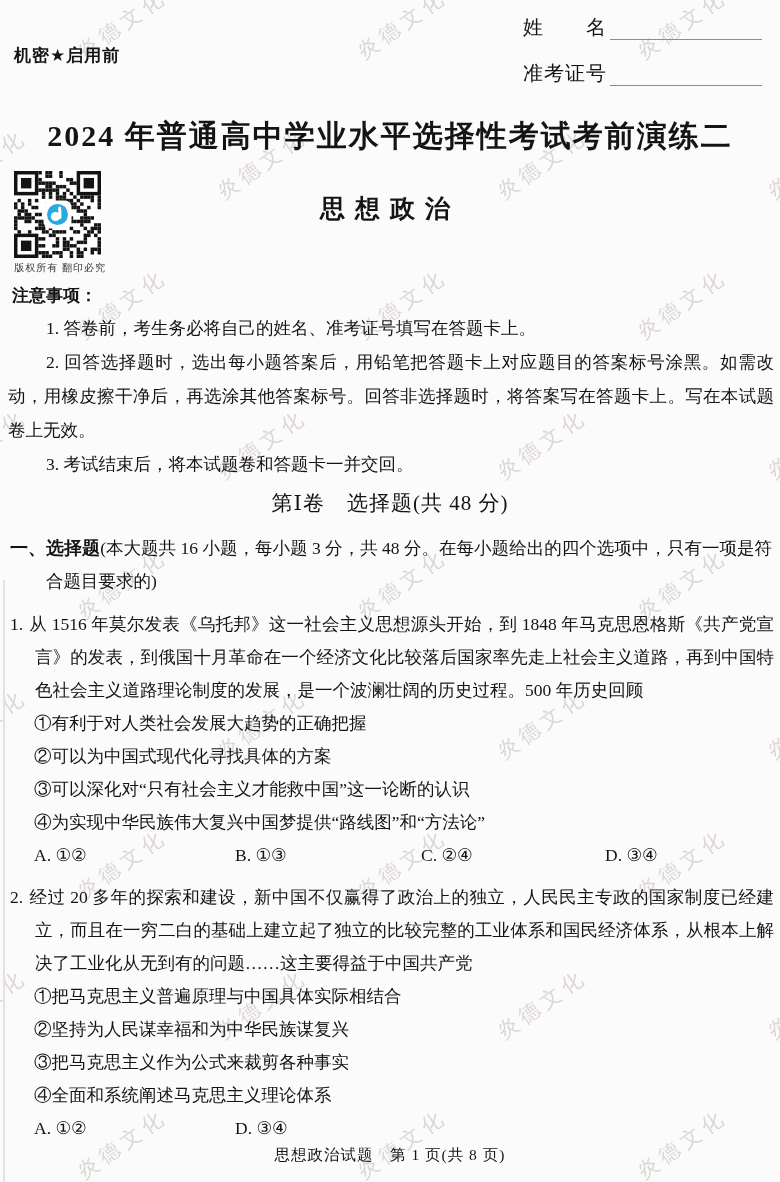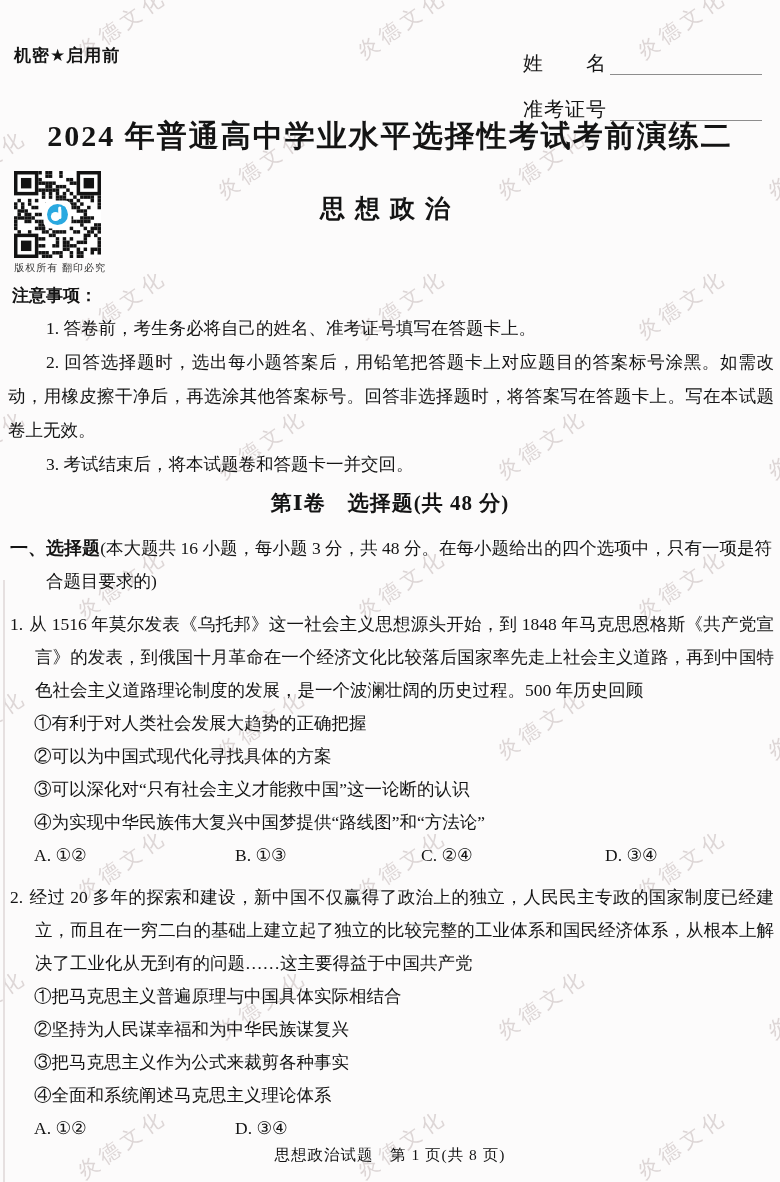--- a/index.html
+++ b/index.html
@@ -18,38 +18,38 @@
     position:absolute;
     font-family:"Liberation Sans","DejaVu Sans",sans-serif;
     font-size:21px;letter-spacing:5px;
     color:#d8d0d0;opacity:.85;
     transform:rotate(-35deg);
     white-space:nowrap;
   }
   .layer{position:absolute;z-index:1;}
   
   #confidential{top:44px;left:14px;font-size:17px;font-weight:bold;letter-spacing:1px;}
-  .fieldrow{left:523px;display:flex;align-items:flex-start;margin-top:36px;}
+  .fieldrow{left:523px;display:flex;align-items:center;}
   #name-row{top:14px;}
   #ticket-row{top:60px;}
   .fieldlabel{font-size:20px;letter-spacing:1px;white-space:pre;}
   .blank{display:inline-block;width:152px;height:24px;border-bottom:1.5px solid #8d8d8d;margin-left:3px;font-size:17px;}
   
   #paper-title{top:116px;left:0;width:780px;text-align:center;font-size:30px;font-weight:bold;letter-spacing:2px;}
   #subject-title{top:192px;left:0;width:780px;text-align:center;font-size:25px;font-weight:bold;letter-spacing:10px;}
   
   #qr-block{top:171px;left:14px;width:92px;text-align:right;}
   #qr-box{width:87px;height:87px;background:#fff;}
   #qr-caption{margin-top:3px;font-size:10px;color:#333;letter-spacing:1px;white-space:nowrap;font-family:"Liberation Sans","DejaVu Sans",sans-serif;}
   
   #notice-heading{top:284px;left:12px;font-size:17px;font-weight:bold;}
   #notice-body{top:311px;left:8px;width:766px;font-size:17.5px;line-height:34px;text-align:justify;}
   #notice-body p{margin:0;text-indent:38px;}
   
-  #section-heading{top:489px;left:0;width:780px;text-align:center;font-size:21px;font-weight:bold;letter-spacing:1px;}
+  #section-heading{top:489px;left:0;width:780px;text-align:center;font-size:21px;font-weight:normal;letter-spacing:1px;}
   #part-intro{top:532px;left:10px;width:762px;font-size:17.5px;line-height:33px;padding-left:36px;text-indent:-36px;box-sizing:border-box;text-align:justify;}
   #part-intro .lead{font-weight:bold;font-family:"Liberation Sans","DejaVu Sans",sans-serif;font-size:18px;}
   
   #questions{top:608px;left:10px;width:764px;font-size:17.5px;line-height:33px;}
   .q + .q{margin-top:9px;}
   .stem{margin:0;padding-left:25px;text-indent:-25px;text-align:justify;}
   .qnum{padding-right:6px;}
   .statement{padding-left:24px;}
   .opts{display:grid;grid-template-columns:201px 186px 184px 1fr;padding-left:24px;}
   

